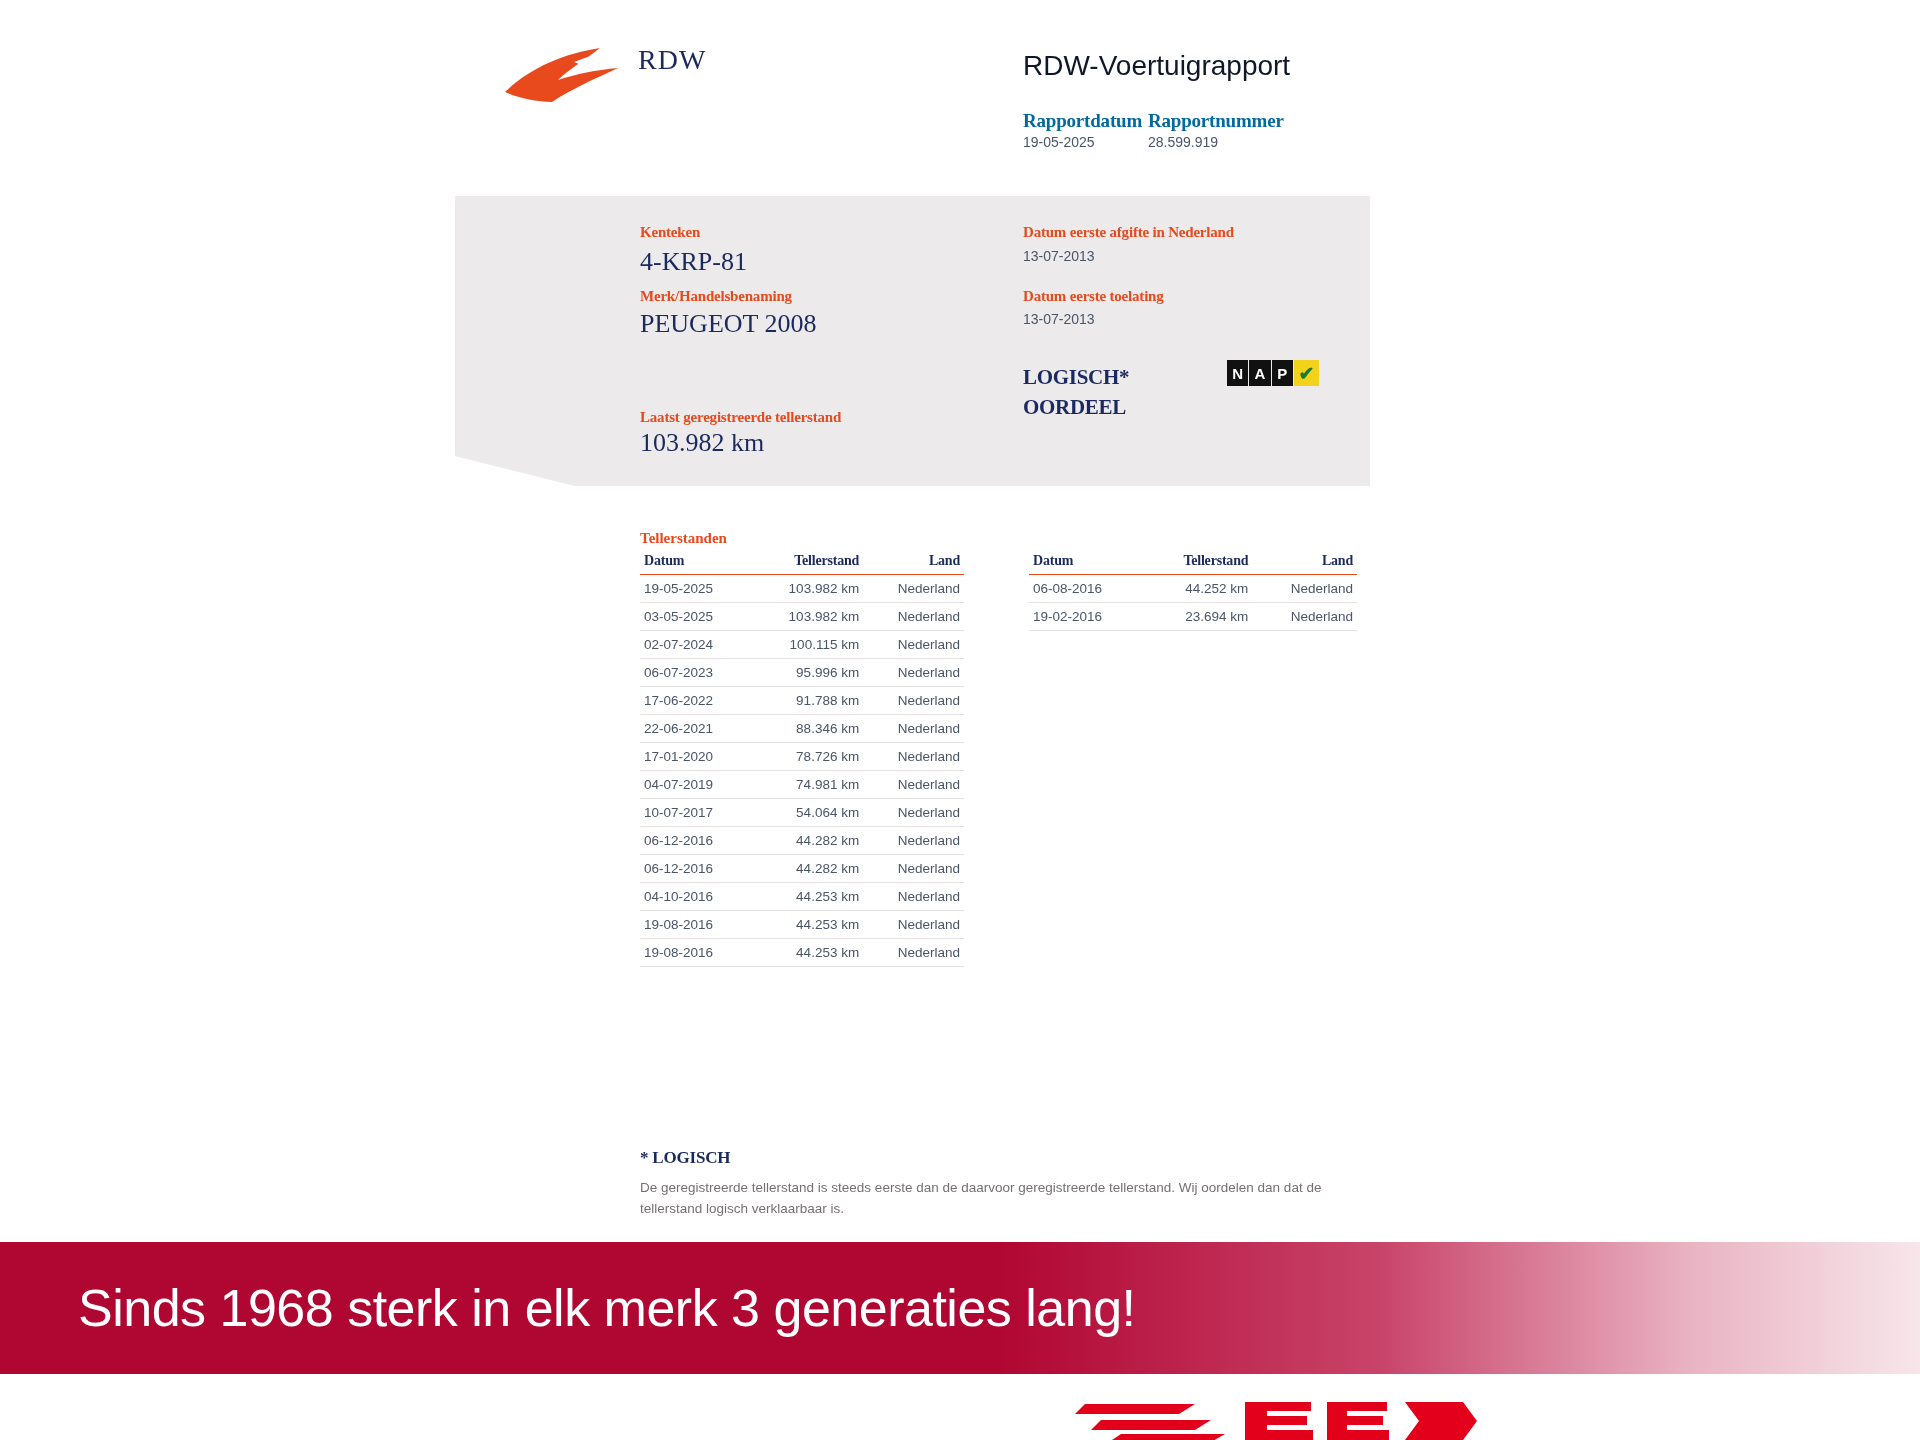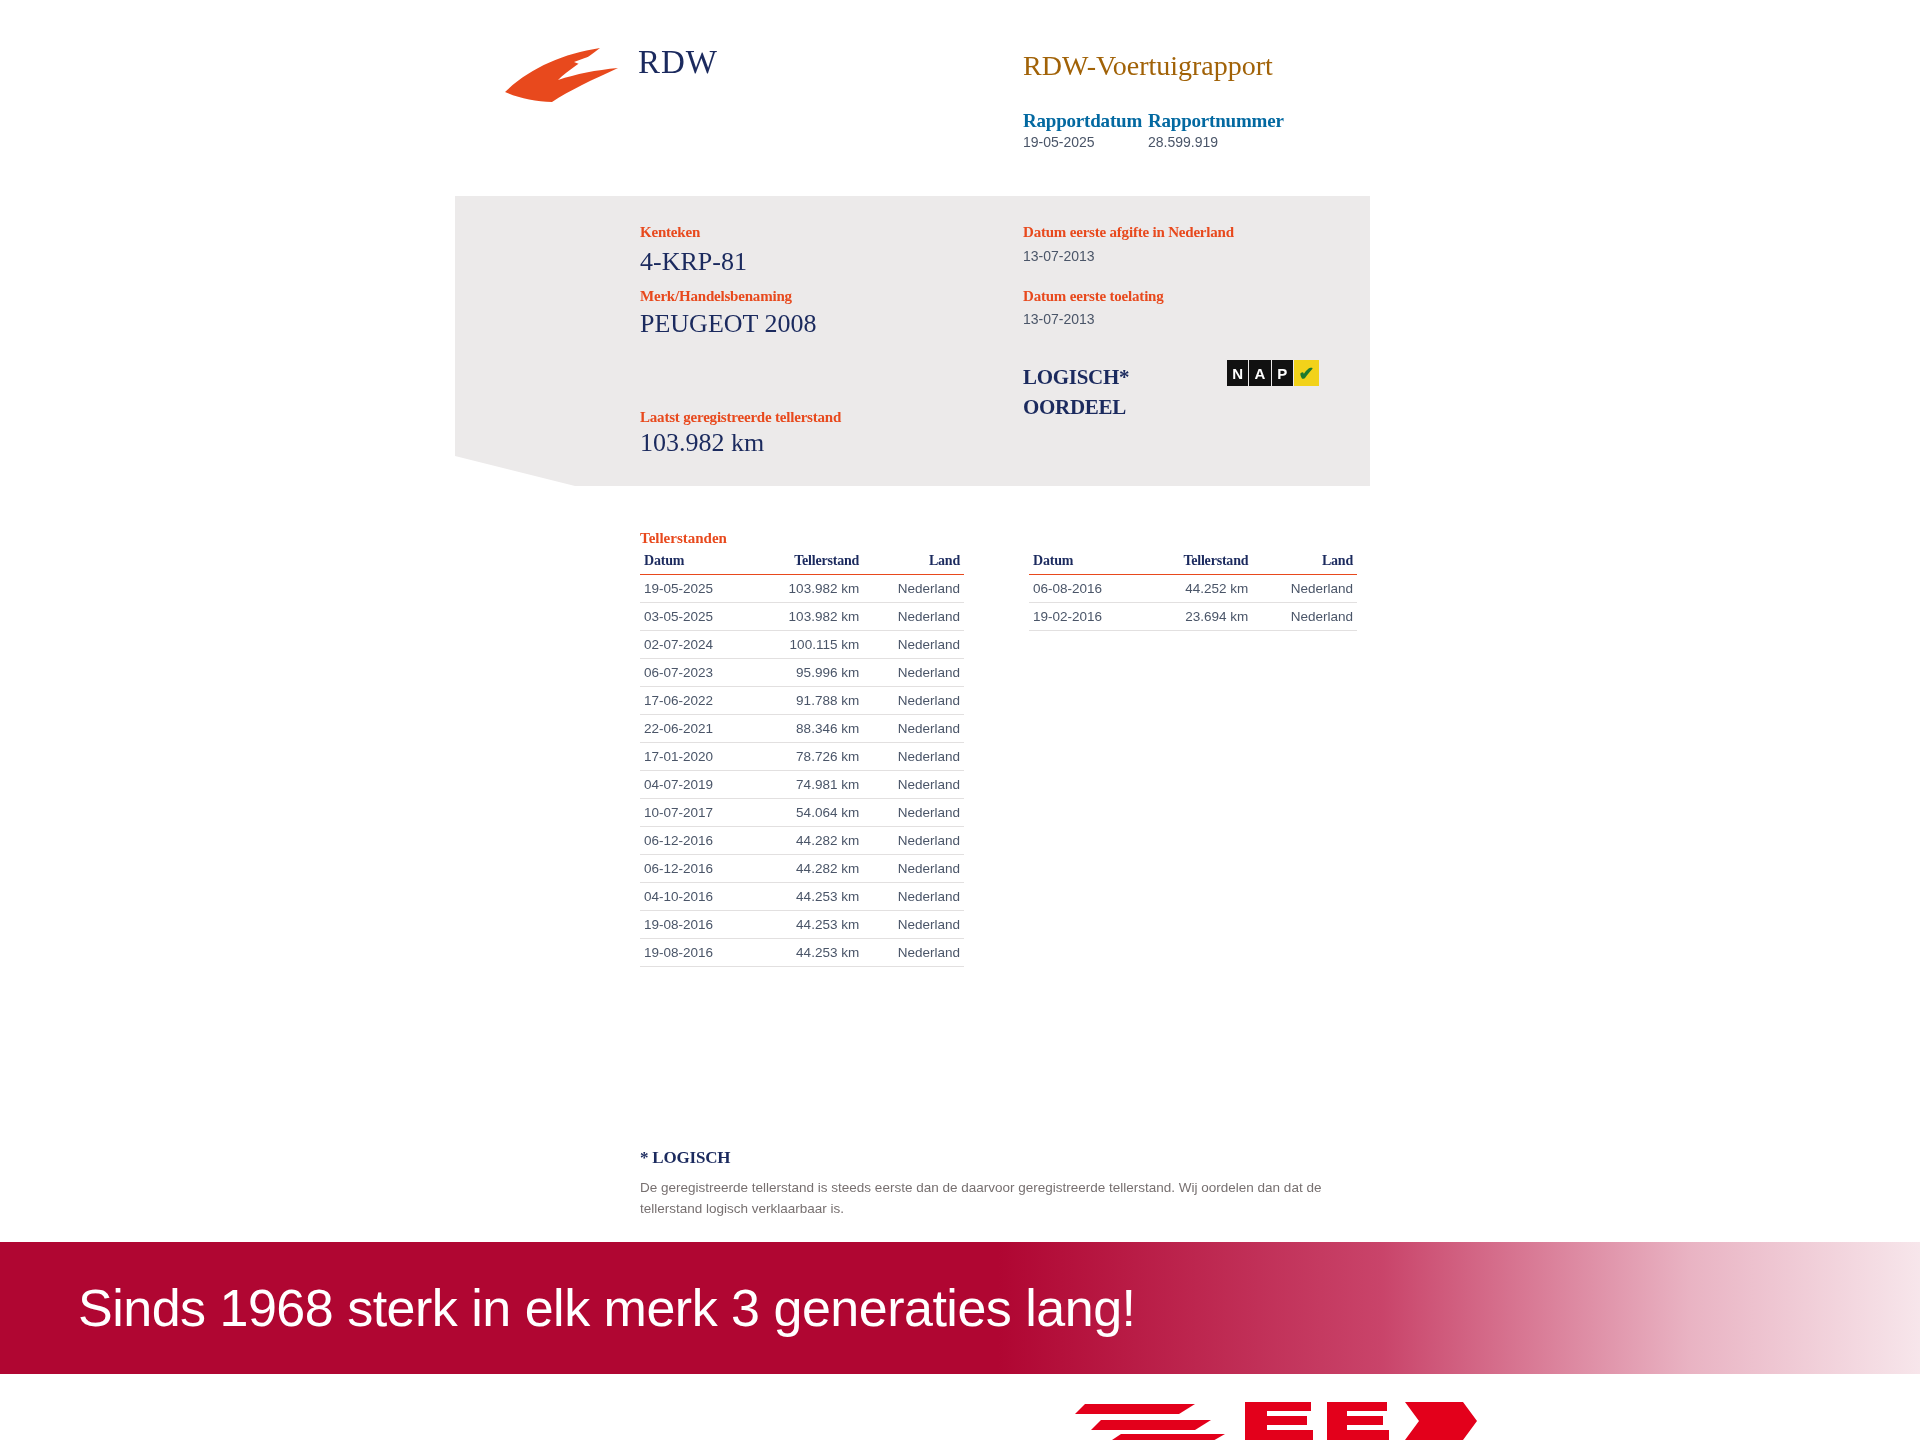--- a/index.html
+++ b/index.html
@@ -29,32 +29,32 @@
     left: 500px;
     top: 40px;
     width: 160px;
     height: 70px;
   }
   .rdw-word {
     position: absolute;
     left: 638px;
     top: 44px;
     font-family: "Liberation Serif", serif;
-    font-size: 33px;
+    font-size: 28px;
     letter-spacing: 1px;
     color: #1b2a5e;
     font-weight: 400;
   }
   .report-title {
     position: absolute;
     left: 1023px;
     top: 50px;
-    font-family: Liberation Serif, serif;
+    font-family: Liberation Sans, sans-serif;
     font-size: 28px;
-    color: #a16207;
+    color: #0f172a;
   }
   .rep-label {
     position: absolute;
     font-family: "Liberation Serif", serif;
     font-weight: bold;
     font-size: 19px;
     color: #0369a1;
     letter-spacing: -0.2px;
   }
   .rep-val {

